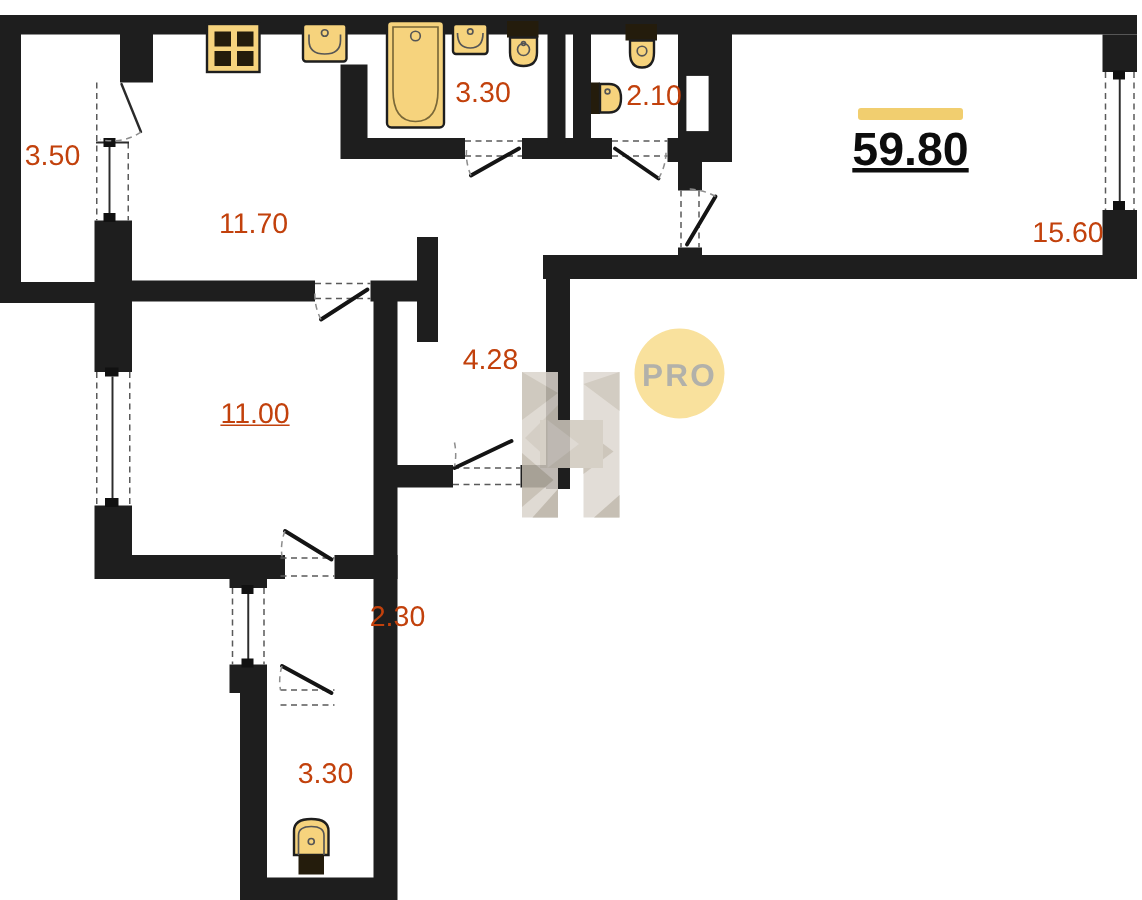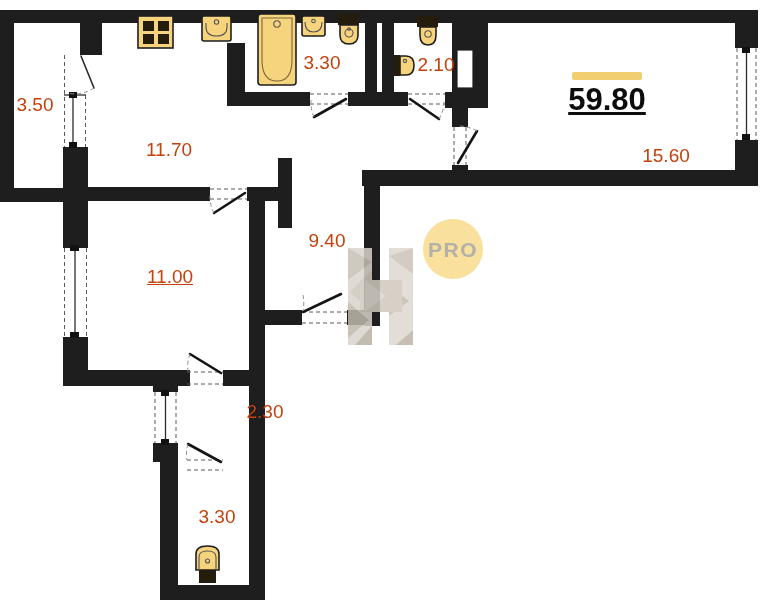--- a/index.html
+++ b/index.html
@@ -210,18 +210,18 @@
       <circle class="wmk-circle" cx="453" cy="249" r="30"></circle>
       <text class="wmk-text" x="453" y="257" text-anchor="middle">PRO</text>
     </g>
   </svg>
 
   <div class="lbl" style="left:35px;  top:105px;">3.50</div>
   <div class="lbl" style="left:169px; top:112px;margin-top:38px;">11.70</div>
   <div class="lbl" style="left:322px; top:63px;">3.30</div>
   <div class="lbl" style="left:436px; top:65px;">2.10</div>
   <div class="lbl total" style="left:607px; top:100px;text-decoration:underline;">59.80</div>
-  <div class="lbl" style="left:666px; top:156px;">15.60</div>
-  <div class="lbl" style="left:327px; top:241px;">9.40</div>
+  <div class="lbl" style="left:712px; top:156px;">15.60</div>
+  <div class="lbl" style="left:327px; top:241px;">4.28</div>
   <div class="lbl" style="left:170px; top:277px;text-decoration:underline;">11.00</div>
   <div class="lbl" style="left:217px; top:412px;margin-left:48px;">2.30</div>
   <div class="lbl" style="left:217px; top:517px;">3.30</div>
 </div>
 
 </body></html>

